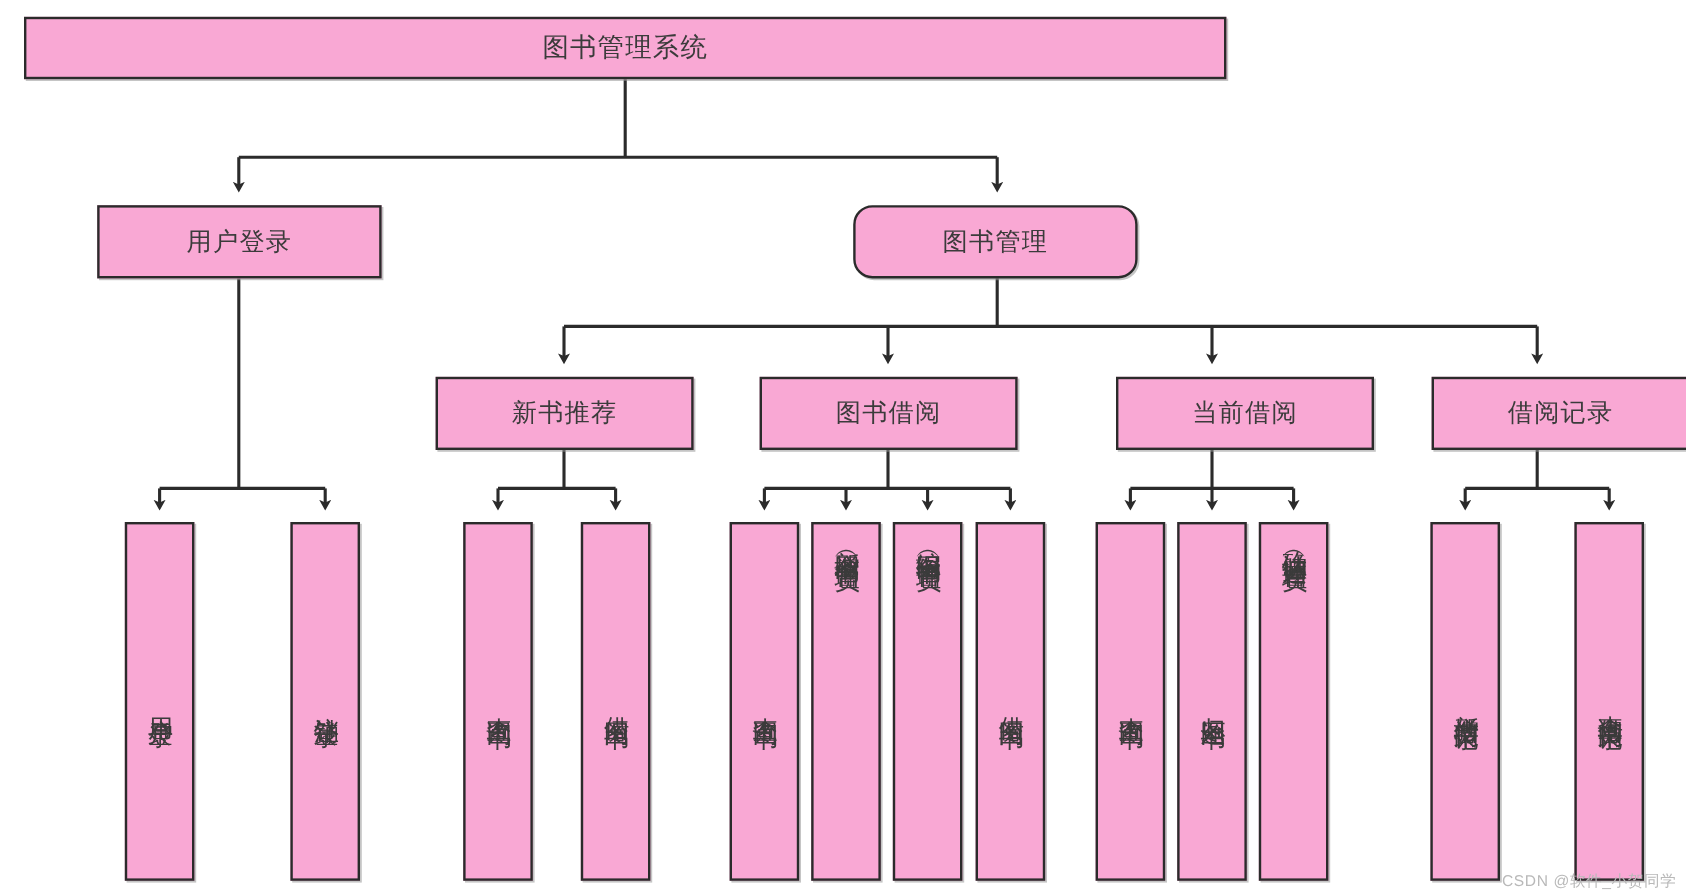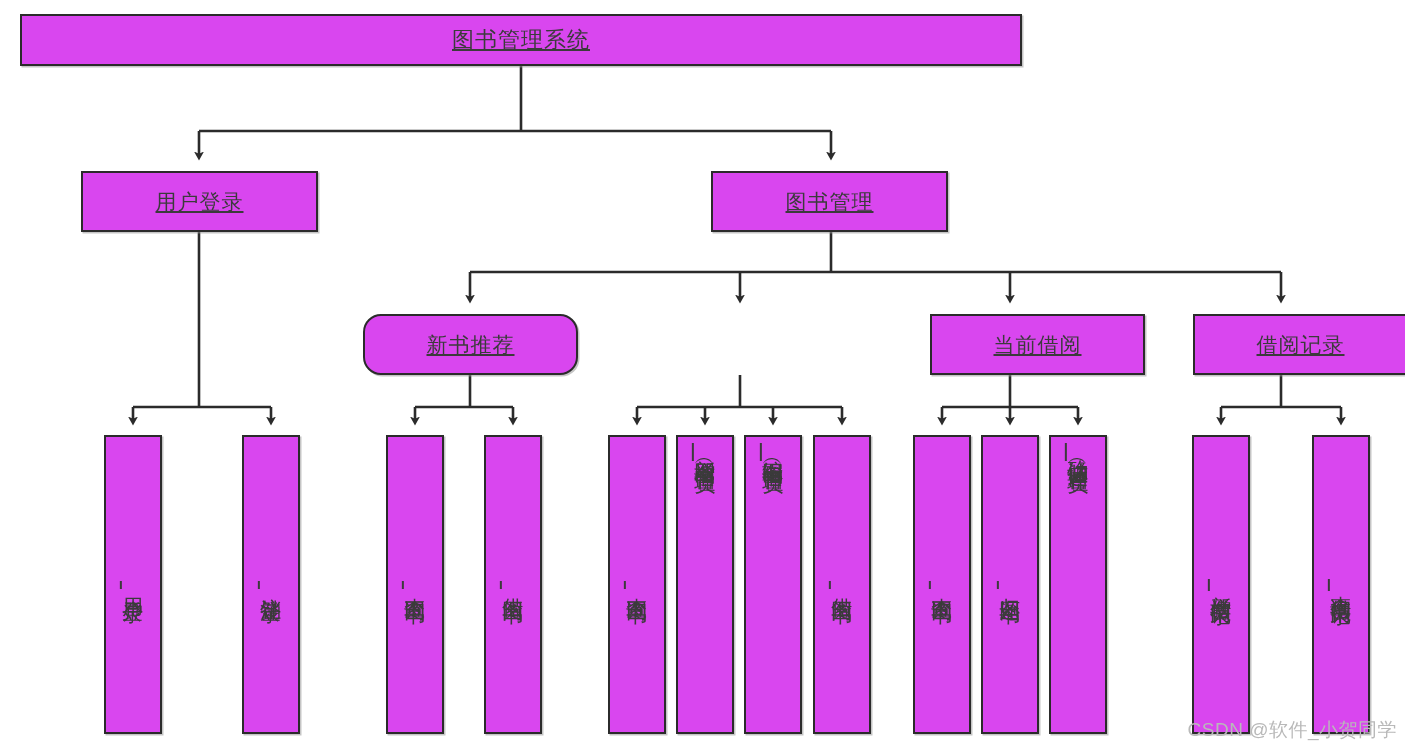--- a/index.html
+++ b/index.html
@@ -23,27 +23,26 @@
     left: 0;
     top: 0;
     width: 1405px;
     height: 747px;
     pointer-events: none;
   }
   .node {
     position: absolute;
     box-sizing: border-box;
     border: 2px solid #2b2b2b;
-    background: #d946ef;
+    background: #f9a8d4;
     display: flex;
     align-items: center;
     justify-content: center;
     color: #3b3b3b;
     box-shadow: 1.5px 1.5px 0 0 rgba(150,150,150,0.55);
-    text-decoration: underline;
   }
   .node.h {
     font-size: 21px;
     line-height: 1.1;
     letter-spacing: 1px;
     white-space: nowrap;
   }
   .node.root {
     font-size: 22px;
   }
@@ -70,21 +69,21 @@
     justify-content: center;
   }
   .leaf-inner.top {
     align-items: flex-start;
     padding-top: 6px;
   }
   #watermark {
     position: absolute;
     right: 8px;
     bottom: 4px;
-    font-size: 19px;
+    font-size: 13px;
     color: #b9b9b9;
     letter-spacing: 0.5px;
     white-space: nowrap;
     z-index: 5;
   }
 </style>
 </head>
 <body>
 
 <div id="canvas">
@@ -140,28 +139,31 @@
   </svg>
 
   <div class="node h root" style="left:20px; top:14px; width:1002px; height:52px;">
     <span>图书管理系统</span>
   </div>
 
   <div class="node h" style="left:81px; top:171px; width:237px; height:61px;">
     <span>用户登录</span>
   </div>
 
-  <div class="node h" style="left:711px; top:171px; width:237px; height:61px;">
+  <div class="node h" style="left:711px; top:171px; width:237px; height:61px;border-radius:16px;">
     <span>图书管理</span>
   </div>
 
-  <div class="node h" style="left:363px; top:314px; width:215px; height:61px;border-radius:18px;">
+  <div class="node h" style="left:363px; top:314px; width:215px; height:61px;">
     <span>新书推荐</span>
   </div>
 
+  <div class="node h" style="left:633px; top:314px; width:215px; height:61px;">
+    <span>图书借阅</span>
+  </div>
 
   <div class="node h" style="left:930px; top:314px; width:215px; height:61px;">
     <span>当前借阅</span>
   </div>
 
   <div class="node h" style="left:1173px; top:314px; width:215px; height:61px;margin-left:20px;">
     <span>借阅记录</span>
   </div>
 
   <div class="node leaf" style="left:104px; top:435px; width:58px; height:299px;">

